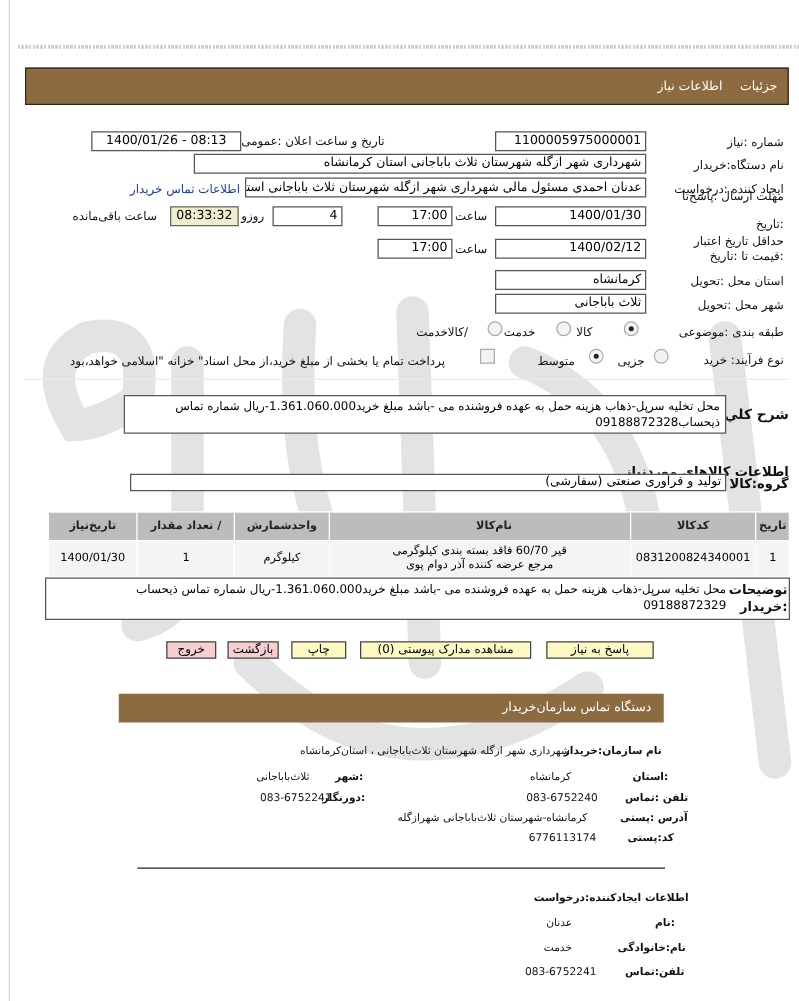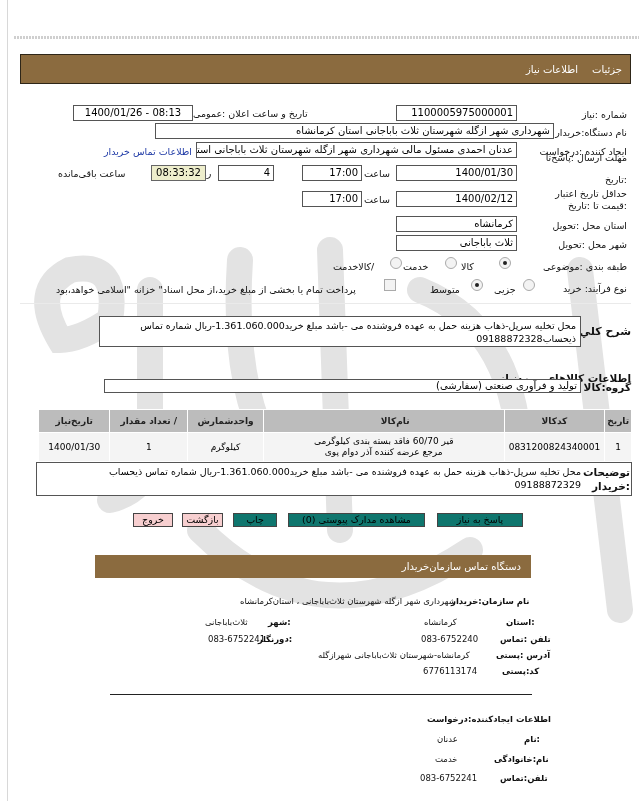--- a/index.html
+++ b/index.html
@@ -30,21 +30,21 @@
   .sectsep { position:absolute; left:20px; width:611px; height:1px; background:#eaeaea; }
 
   .descbox { position:absolute; border:1px solid #555; background:#fff; box-sizing:border-box; padding:2px 4px; font-size:9.5px; line-height:13px; }
   .bold { font-weight:bold; }
 
   table.items { position:absolute; left:38px; top:409px; width:594px; border-collapse:collapse; direction:rtl; font-size:9px; }
   table.items th { background:#bcbcbc; color:#222; height:20px; font-weight:bold; border:1px solid #fff; }
   table.items td { background:#f4f4f4; text-align:center; border:1px solid #fff; height:26px; line-height:11px; }
 
   .btn { position:absolute; top:513px; height:14px; line-height:12px; font-size:9.5px; text-align:center; border:1px solid #444; box-sizing:border-box; }
-  .btn.green { background:#0f766e; }
+  .btn.green { background:#fef9c3; }
   .btn.red { background:#f7cfd0; }
 
   .contacthdr { position:absolute; left:95px; top:555px; width:436px; height:23px; background:#8b6b3f; color:#fff;
     font-size:10px; line-height:23px; padding-right:10px; box-sizing:border-box; }
   .cl { position:absolute; font-size:8.5px; color:#111; white-space:nowrap; }
   .cl.b { font-weight:bold; }
   .hr { position:absolute; left:110px; top:694px; width:422px; height:1px; background:#222; }
 </style>
 </head>
 <body>
@@ -70,34 +70,34 @@
     <span>جزئیات</span>
     <span>اطلاعات نیاز</span>
   </div>
 
   <span class="lbl" style="right:12px; top:109px;">شماره :نیاز</span>
   <div class="box ltr" style="left:396px; top:105px; width:121px;">1100005975000001</div>
   <span class="lbl" style="left:193px; top:108px;">تاریخ و ساعت اعلان :عمومی</span>
   <div class="box ltr center" style="left:73px; top:105px; width:120px;">1400/01/26 - 08:13</div>
 
   <span class="lbl" style="right:12px; top:127px;">نام دستگاه:خریدار</span>
-  <div class="box" style="left:155px; top:123px; width:399px;">شهرداری شهر ازگله شهرستان ثلاث باباجانی استان کرمانشاه</div>
+  <div class="box" style="left:155px; top:123px; width:362px;">شهرداری شهر ازگله شهرستان ثلاث باباجانی استان کرمانشاه</div>
 
   <span class="lbl" style="right:12px; top:146px;">ایجاد کننده :درخواست</span>
   <div class="box" style="left:196px; top:142px; width:321px;">عدنان احمدی مسئول مالی شهرداری شهر ازگله شهرستان ثلاث باباجانی استا</div>
   <span class="lbl link" style="left:104px; top:146px;">اطلاعات تماس خریدار</span>
 
   <span class="lbl" style="right:12px; top:152px;padding-left:21px;">مهلت ارسال :پاسخ‌تا</span>
   <span class="lbl" style="right:12px; top:174px;">:تاریخ</span>
   <div class="box ltr" style="left:396px; top:165px; width:121px;">1400/01/30</div>
   <span class="lbl" style="left:364px; top:168px;">ساعت</span>
   <div class="box ltr" style="left:302px; top:165px; width:60px;">17:00</div>
   <div class="box ltr" style="left:218px; top:165px; width:56px;">4</div>
   <span class="lbl" style="left:193px; top:168px;">روزو</span>
-  <div class="box ltr center timer" style="left:151px; top:165px; width:55px;">08:33:32</div>
+  <div class="box ltr center timer" style="left:136px; top:165px; width:55px;">08:33:32</div>
   <span class="lbl" style="left:58px; top:168px;">ساعت باقی‌مانده</span>
 
   <span class="lbl" style="right:12px; top:188px;">حداقل تاریخ اعتبار</span>
   <span class="lbl" style="right:12px; top:200px;">:قیمت تا :تاریخ</span>
   <div class="box ltr" style="left:396px; top:191px; width:121px;">1400/02/12</div>
   <span class="lbl" style="left:364px; top:194px;">ساعت</span>
   <div class="box ltr" style="left:302px; top:191px; width:60px;">17:00</div>
 
   <span class="lbl" style="right:12px; top:220px;">استان محل :تحویل</span>
   <div class="box" style="left:396px; top:216px; width:121px;">کرمانشاه</div>

